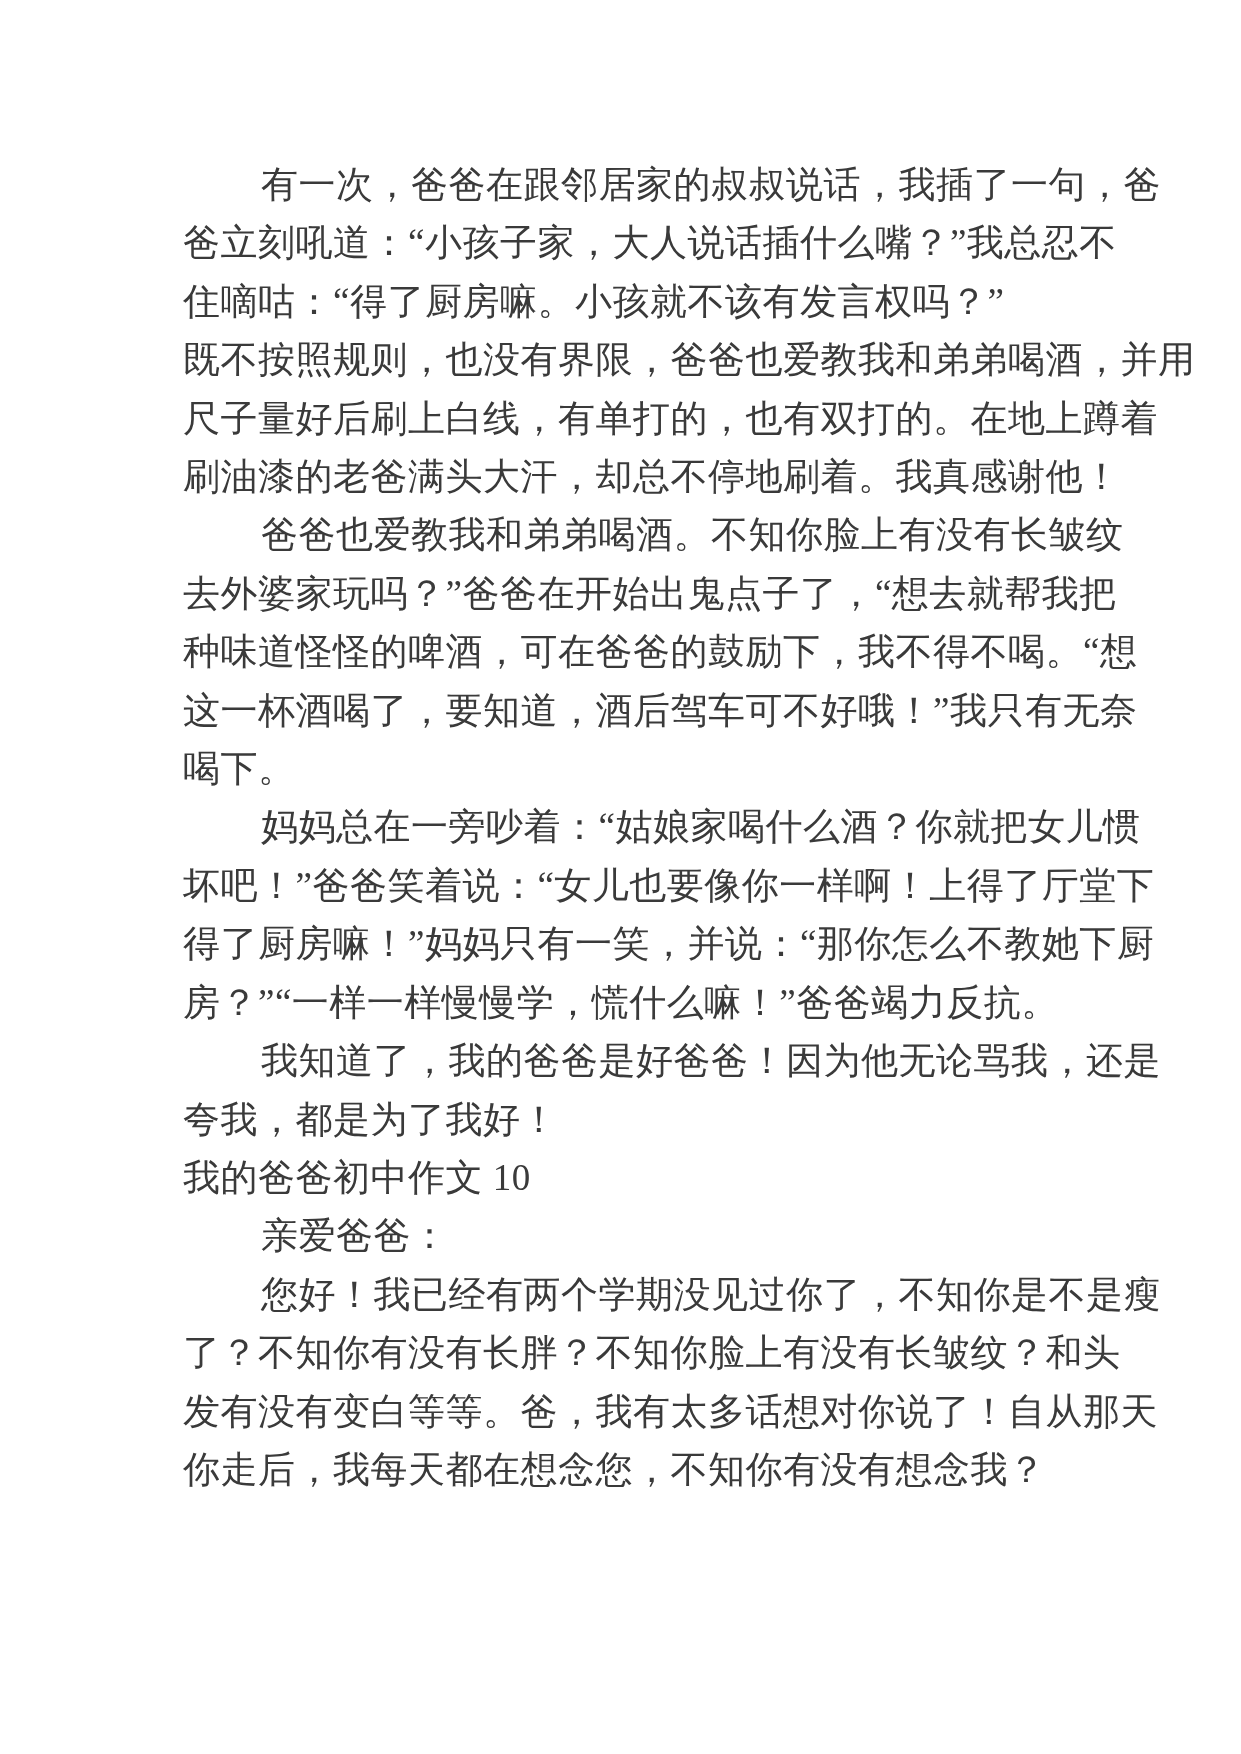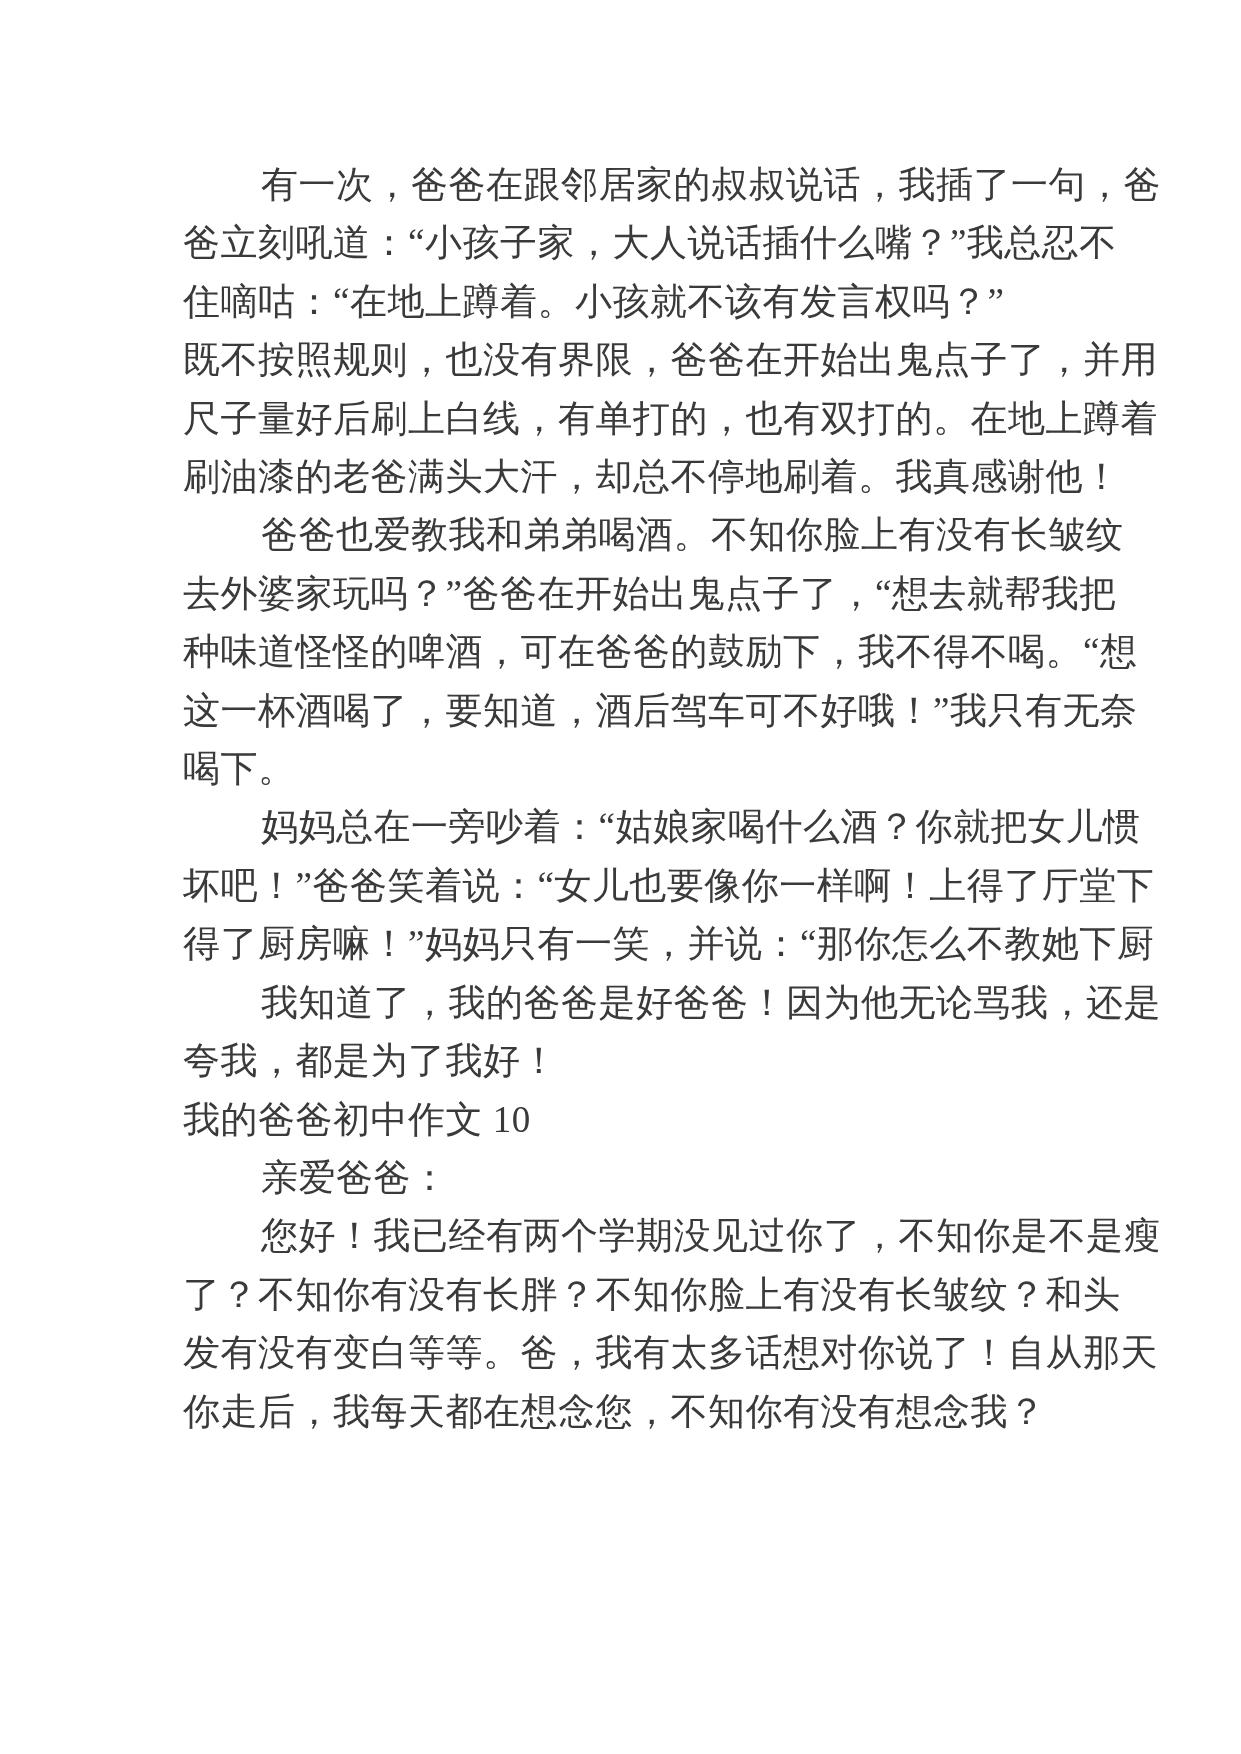--- a/index.html
+++ b/index.html
@@ -39,32 +39,33 @@
     text-indent: 0;
   }
 </style>
 </head>
 <body>
 
 <div class="page">
   <div class="text-column">
     <p class="line indent">有一次，爸爸在跟邻居家的叔叔说话，我插了一句，爸</p>
     <p class="line">爸立刻吼道：“小孩子家，大人说话插什么嘴？”我总忍不</p>
-    <p class="line">住嘀咕：“在地上蹲着。小孩就不该有发言权吗？”</p>
-    <p class="line">既不按照规则，也没有界限，爸爸在开始出鬼点子了，并用</p>
+    <p class="line">住嘀咕：“得了厨房嘛。小孩就不该有发言权吗？”</p>
+    <p class="line">既不按照规则，也没有界限，爸爸也爱教我和弟弟喝酒，并用</p>
     <p class="line">尺子量好后刷上白线，有单打的，也有双打的。在地上蹲着</p>
     <p class="line">刷油漆的老爸满头大汗，却总不停地刷着。我真感谢他！</p>
     <p class="line indent">爸爸也爱教我和弟弟喝酒。不知你脸上有没有长皱纹</p>
     <p class="line">去外婆家玩吗？”爸爸在开始出鬼点子了，“想去就帮我把</p>
     <p class="line">种味道怪怪的啤酒，可在爸爸的鼓励下，我不得不喝。“想</p>
     <p class="line">这一杯酒喝了，要知道，酒后驾车可不好哦！”我只有无奈</p>
     <p class="line">喝下。</p>
     <p class="line indent">妈妈总在一旁吵着：“姑娘家喝什么酒？你就把女儿惯</p>
     <p class="line">坏吧！”爸爸笑着说：“女儿也要像你一样啊！上得了厅堂下</p>
     <p class="line">得了厨房嘛！”妈妈只有一笑，并说：“那你怎么不教她下厨</p>
+    <p class="line">房？”“一样一样慢慢学，慌什么嘛！”爸爸竭力反抗。</p>
     <p class="line indent">我知道了，我的爸爸是好爸爸！因为他无论骂我，还是</p>
     <p class="line">夸我，都是为了我好！</p>
     <p class="line heading">我的爸爸初中作文 10</p>
     <p class="line indent">亲爱爸爸：</p>
     <p class="line indent">您好！我已经有两个学期没见过你了，不知你是不是瘦</p>
     <p class="line">了？不知你有没有长胖？不知你脸上有没有长皱纹？和头</p>
     <p class="line">发有没有变白等等。爸，我有太多话想对你说了！自从那天</p>
     <p class="line">你走后，我每天都在想念您，不知你有没有想念我？</p>
   </div>
 </div>

